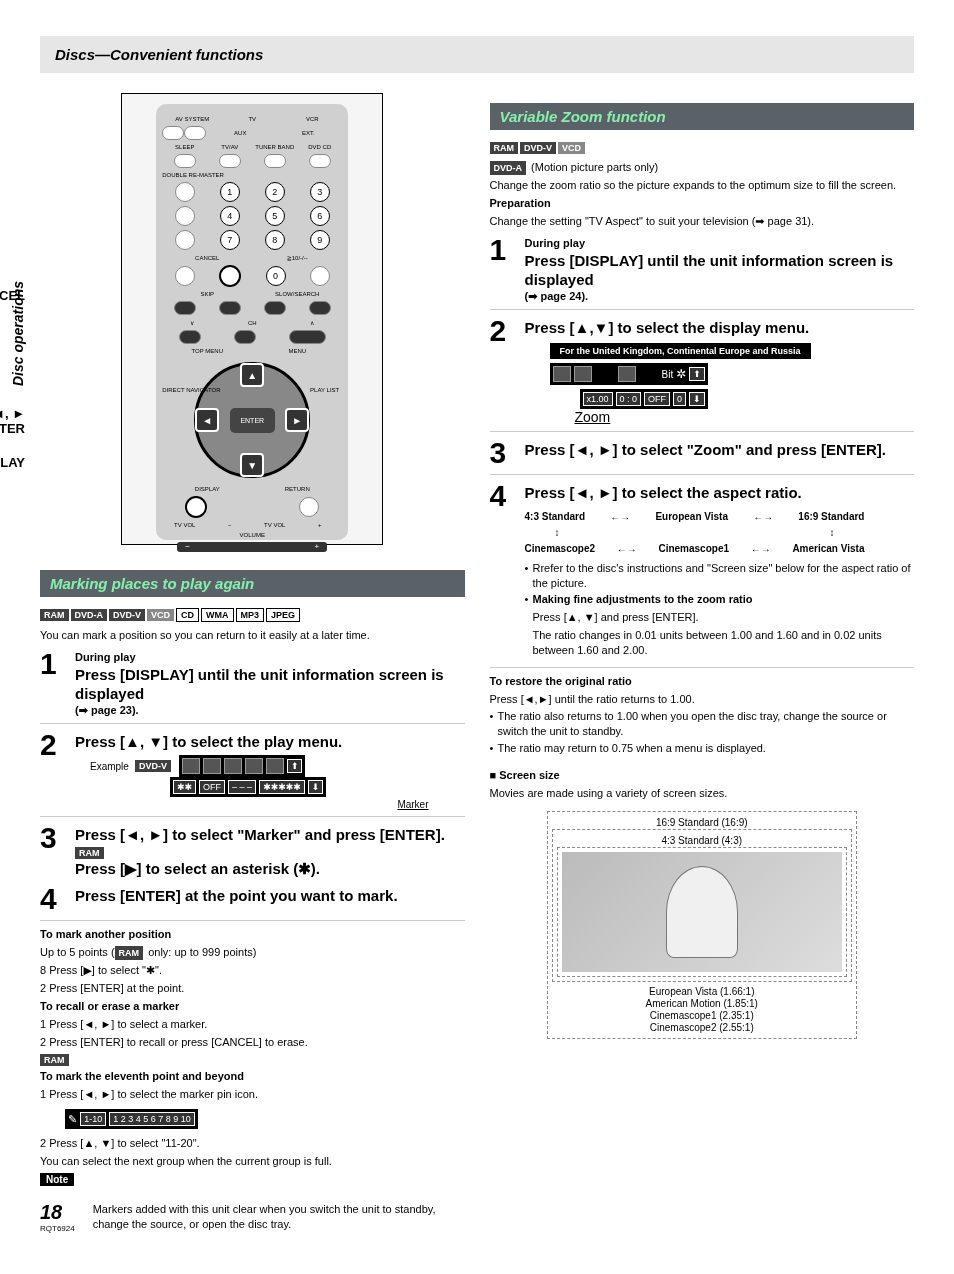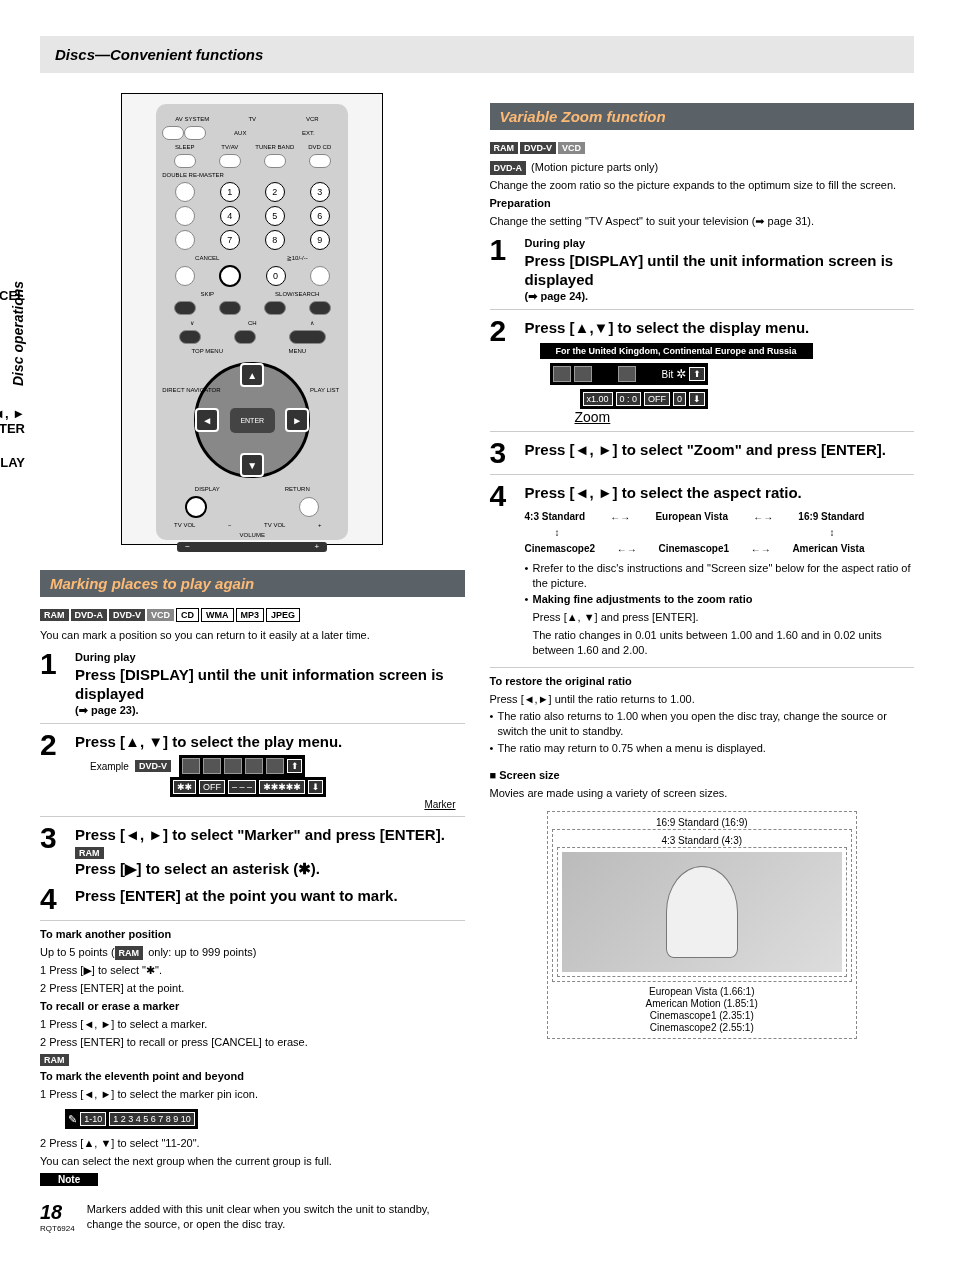--- a/index.html
+++ b/index.html
@@ -19,56 +19,56 @@
 .remote-row { display:flex; justify-content:space-around; margin:4px 0; align-items:center; }
 .remote-btn { background:#fff; border:1px solid #888; border-radius:8px; width:20px; height:12px; }
 .remote-btn.round { border-radius:50%; width:18px; height:18px; }
 .remote-btn.wide { width:35px; }
 .remote-btn.black { background:#333; }
 .remote-txt { font-size:6px; text-align:center; flex:1; }
 .nav-circle { width:110px; height:110px; border:3px solid #000; border-radius:50%; background:#888; margin:8px auto; position:relative; display:flex; align-items:center; justify-content:center; }
 .nav-center { width:45px; height:25px; background:#444; border-radius:5px; color:#fff; font-size:7px; display:flex; align-items:center; justify-content:center; }
 .nav-arrow { position:absolute; width:20px; height:20px; background:#333; border:2px solid #fff; border-radius:4px; display:flex; align-items:center; justify-content:center; color:#fff; font-size:10px; }
 .nav-arrow.up { top:-2px; } .nav-arrow.down { bottom:-2px; } .nav-arrow.left { left:-2px; } .nav-arrow.right { right:-2px; }
-.section-title { background:#5a6268; color:#fdba74; padding:5px 10px; font-weight:bold; font-size:15px; font-style:italic; margin:10px 0; }
+.section-title { background:#5a6268; color:#86efac; padding:5px 10px; font-weight:bold; font-size:15px; font-style:italic; margin:10px 0; }
 .tag-row { margin:6px 0; }
 .tag { display:inline-block; font-size:9px; font-weight:bold; padding:1px 4px; margin-right:2px; vertical-align:middle; }
 .tag.solid { background:#404040; color:#fff; }
 .tag.outline { border:1px solid #000; color:#000; }
 .tag.gray { background:#888; color:#fff; }
 .step { display:flex; align-items:flex-start; margin:6px 0; border-bottom:1px solid #ccc; padding-bottom:6px; }
 .step-num { font-size:30px; font-weight:bold; width:35px; flex-shrink:0; line-height:1; }
 .step-body { flex:1; padding-top:2px; }
 .step-sub { font-weight:bold; font-size:11px; margin-bottom:2px; }
 .step-main { font-weight:bold; font-size:15px; line-height:1.3; }
 .sub-ref { font-weight:bold; font-size:11px; }
 .para { font-size:11px; line-height:1.35; margin:3px 0; }
 .para b { font-weight:bold; }
-.note-tag { background:#000; color:#fff; padding:1px 18px; font-size:10px; font-weight:bold; display:inline-block;}
-.page-num-box { display:flex; align-items:center; gap:12px; margin-top:15px;}
+.note-tag { background:#000; color:#fff; padding:1px 6px; font-size:10px; font-weight:bold; display:inline-block;}
+.page-num-box { display:flex; align-items:center; gap:18px; margin-top:15px;}
 .page-num { font-size:20px; font-style:italic; font-weight:bold; }
 .rqt { font-size:8px; }
 .osd-row { background:#000; color:#fff; display:inline-flex; align-items:center; padding:3px; gap:3px; font-size:9px; margin:4px 0 4px 25px; }
 .osd-cell { background:#fff; color:#000; padding:1px 3px; border:1px solid #fff;}
 .osd-cell.dark { background:#333; color:#fff;}
 .osd-icon { width:16px; height:14px; background:#555; border:1px solid #999;}
-.uk-bar { background:#000; color:#fff; font-size:9px; font-weight:bold; padding:3px 16px; margin-left:15px; display:inline-block; }
+.uk-bar { background:#000; color:#fff; font-size:9px; font-weight:bold; padding:3px 10px; margin-left:25px; display:inline-block; }
 .aspect-diagram { font-size:10px; font-weight:bold; line-height:1.6; margin:6px 0 4px 0; }
 .aspect-row { display:flex; justify-content:space-between; max-width:340px;}
 .arrow-sym { font-family:Arial; }
 .screen-diagram { border:1px dashed #888; padding:4px; width:300px; margin:10px auto; position:relative; }
 .screen-inner { border:1px dashed #888; padding:4px; }
 .screen-img { background:linear-gradient(135deg,#bbb,#ddd); height:120px; position:relative; overflow:hidden; display:flex; align-items:center; justify-content:center;}
 .screen-people { width:70px; height:90px; background:#f0f0f0; border:1px solid #777; border-radius:50% 50% 10% 10%; position:relative;}
 .screen-caption { font-size:10px; font-weight:normal; text-align:center; margin:1px 0;}
 .bullet { font-size:11px; line-height:1.35; margin:2px 0; padding-left:8px; position:relative;}
 .bullet::before { content:"•"; position:absolute; left:0; }
 .small-label { font-size:14px; margin-left:50px;text-decoration:underline;}
 .example-row { display:flex; align-items:center; gap:6px; font-size:10px; margin:4px 0 0 15px;}
-.marker-label { font-size:10px; text-align:right; margin-right:9px; margin-top:2px;text-decoration:underline;}
+.marker-label { font-size:10px; text-align:right; margin-right:36px; margin-top:2px;text-decoration:underline;}
 </style>
 </head>
 <body>
 
 <div class="page-container">
 <div class="side-label">Disc operations</div>
 
 <div class="header-bar">Discs—Convenient functions</div>
 
 <div class="two-col">
@@ -246,21 +246,21 @@
   </div>
   <div class="step">
     <div class="step-num">4</div>
     <div class="step-body">
       <div class="step-main" style="text-align:justify">Press [ENTER] at the point you want to mark.</div>
     </div>
   </div>
 
   <div class="para"><b>To mark another position</b></div>
   <div class="para"><span>Up to 5 points (</span><span class="tag solid">RAM</span><span> only: up to 999 points)</span></div>
-  <div class="para">1 Press [▶] to select "✱".</div>
+  <div class="para">8 Press [▶] to select "✱".</div>
   <div class="para">2 Press [ENTER] at the point.</div>
   <div class="para"><b>To recall or erase a marker</b></div>
   <div class="para">1 Press [◄,  ►] to select a marker.</div>
   <div class="para">2 Press [ENTER] to recall or press [CANCEL] to erase.</div>
   <span class="tag solid">RAM</span>
   <div class="para"><b>To mark the eleventh point and beyond</b></div>
   <div class="para">1 Press [◄,  ►] to select the marker pin icon.</div>
   <div class="osd-row">
           <span style="font-size:11px">✎</span>
           <span class="osd-cell dark">1-10</span>

